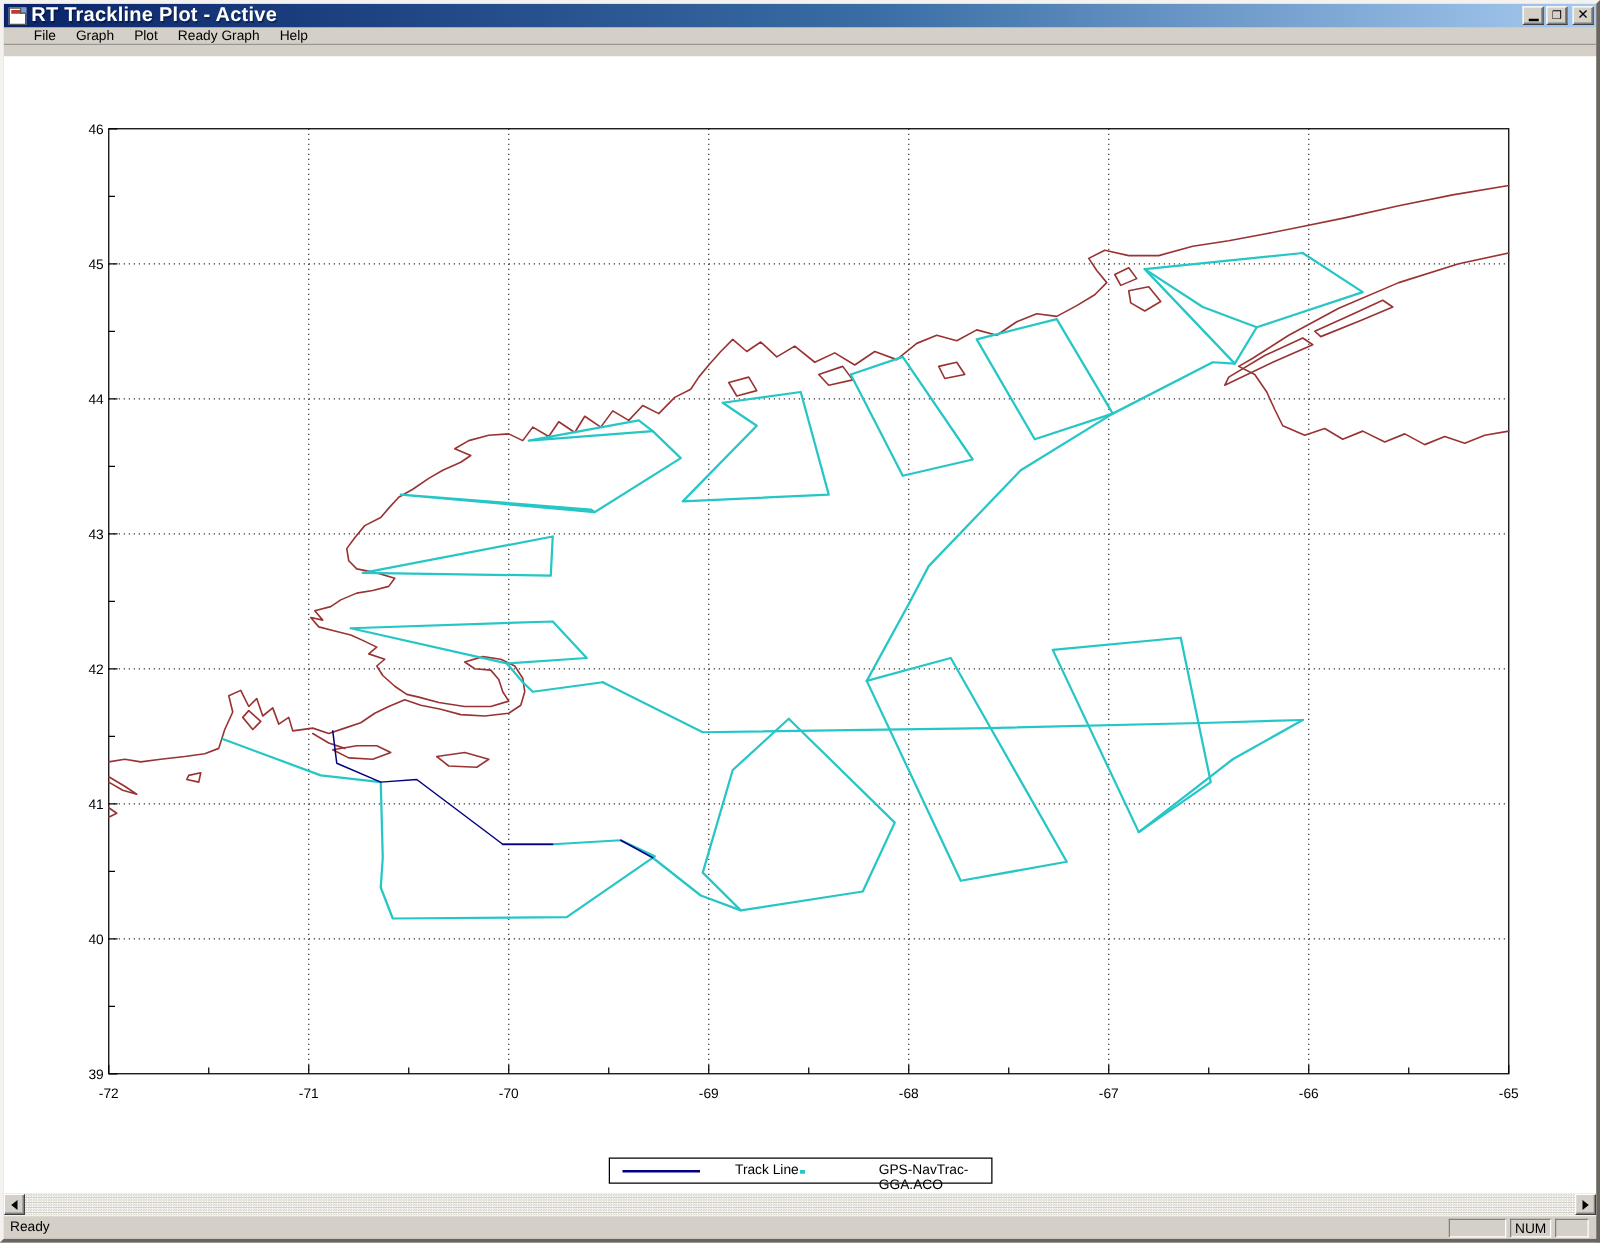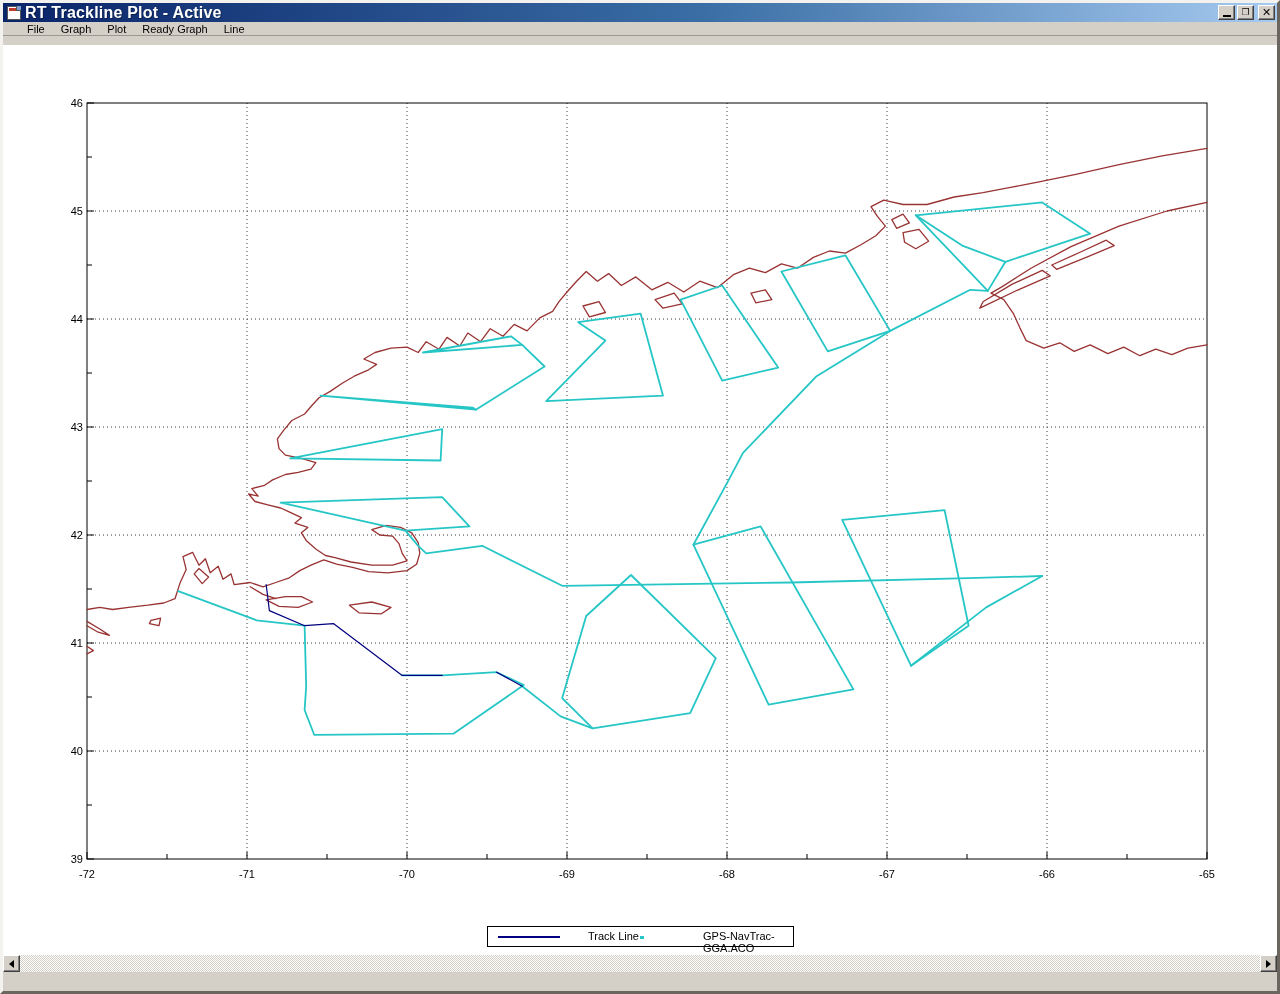--- a/index.html
+++ b/index.html
@@ -101,21 +101,21 @@
           <span>✕</span>
         </span>
     </span>
   </div>
 
   <div class="menubar">
     <span class="menu-item">File</span>
     <span class="menu-item">Graph</span>
     <span class="menu-item">Plot</span>
     <span class="menu-item">Ready Graph</span>
-    <span class="menu-item">Line</span>
+    <span class="menu-item">Help</span>
   </div>
 
   <div class="client"></div>
 
   <svg class="plot" id="plot" width="1280" height="994" viewBox="0 0 1280 994">
       <line x1="244" y1="100" x2="244" y2="856" stroke="#3a3a3a" stroke-width="1" stroke-dasharray="1 3"></line>
       <line x1="404" y1="100" x2="404" y2="856" stroke="#3a3a3a" stroke-width="1" stroke-dasharray="1 3"></line>
       <line x1="564" y1="100" x2="564" y2="856" stroke="#3a3a3a" stroke-width="1" stroke-dasharray="1 3"></line>
       <line x1="724" y1="100" x2="724" y2="856" stroke="#3a3a3a" stroke-width="1" stroke-dasharray="1 3"></line>
       <line x1="884" y1="100" x2="884" y2="856" stroke="#3a3a3a" stroke-width="1" stroke-dasharray="1 3"></line>
@@ -223,14 +223,20 @@
 
   <div class="hscroll">
     <span class="sbtn left">
         <span class="tri-l"></span>
       </span>
     <span class="sbtn right">
         <span class="tri-r"></span>
       </span>
   </div>
 
+  <div class="statusbar">
+    <span class="status-msg">Ready</span>
+    <span class="pane p1"></span>
+    <span class="pane p2">NUM</span>
+    <span class="pane p3"></span>
+  </div>
 
 </div>
 
 </body></html>

